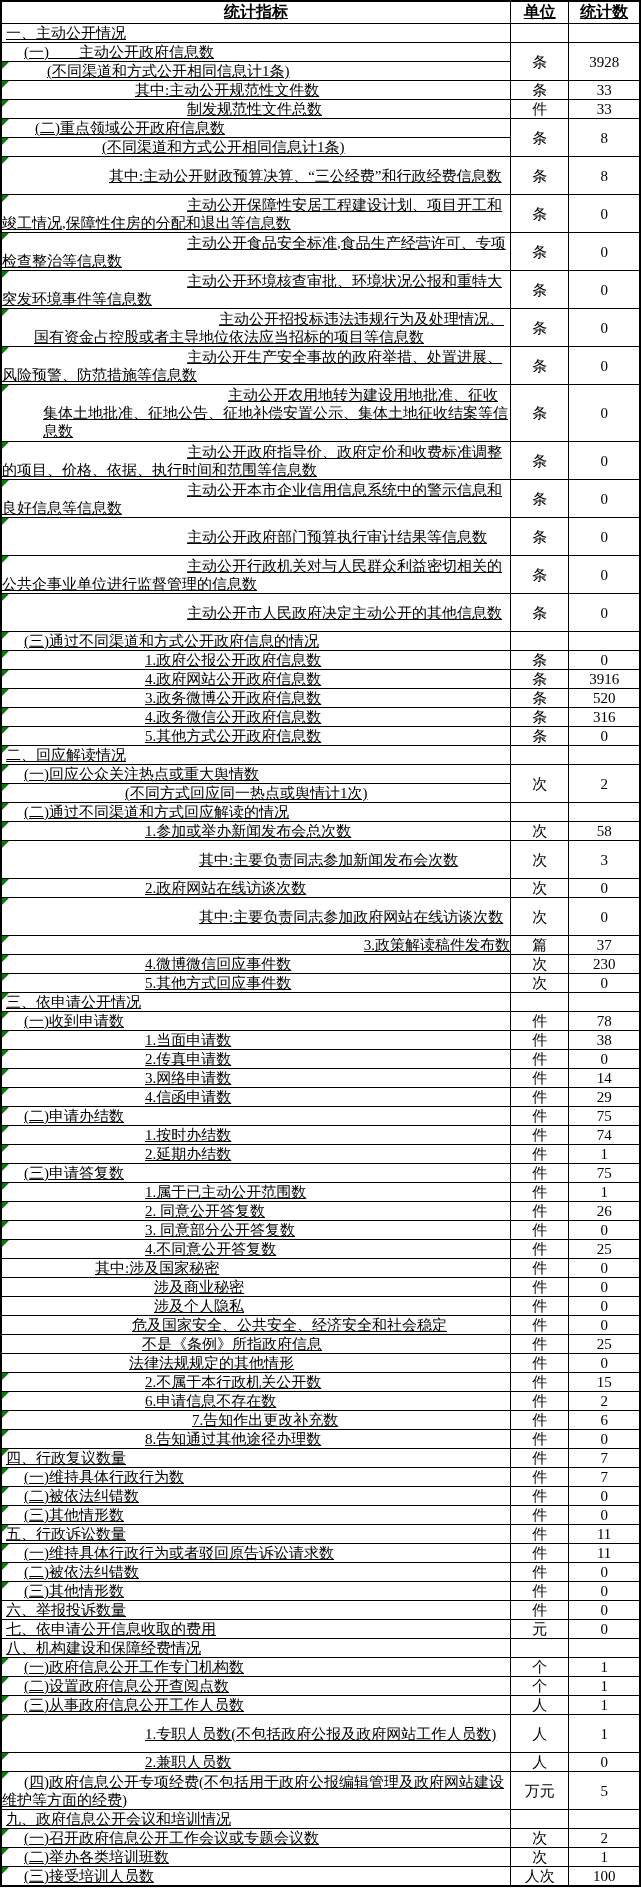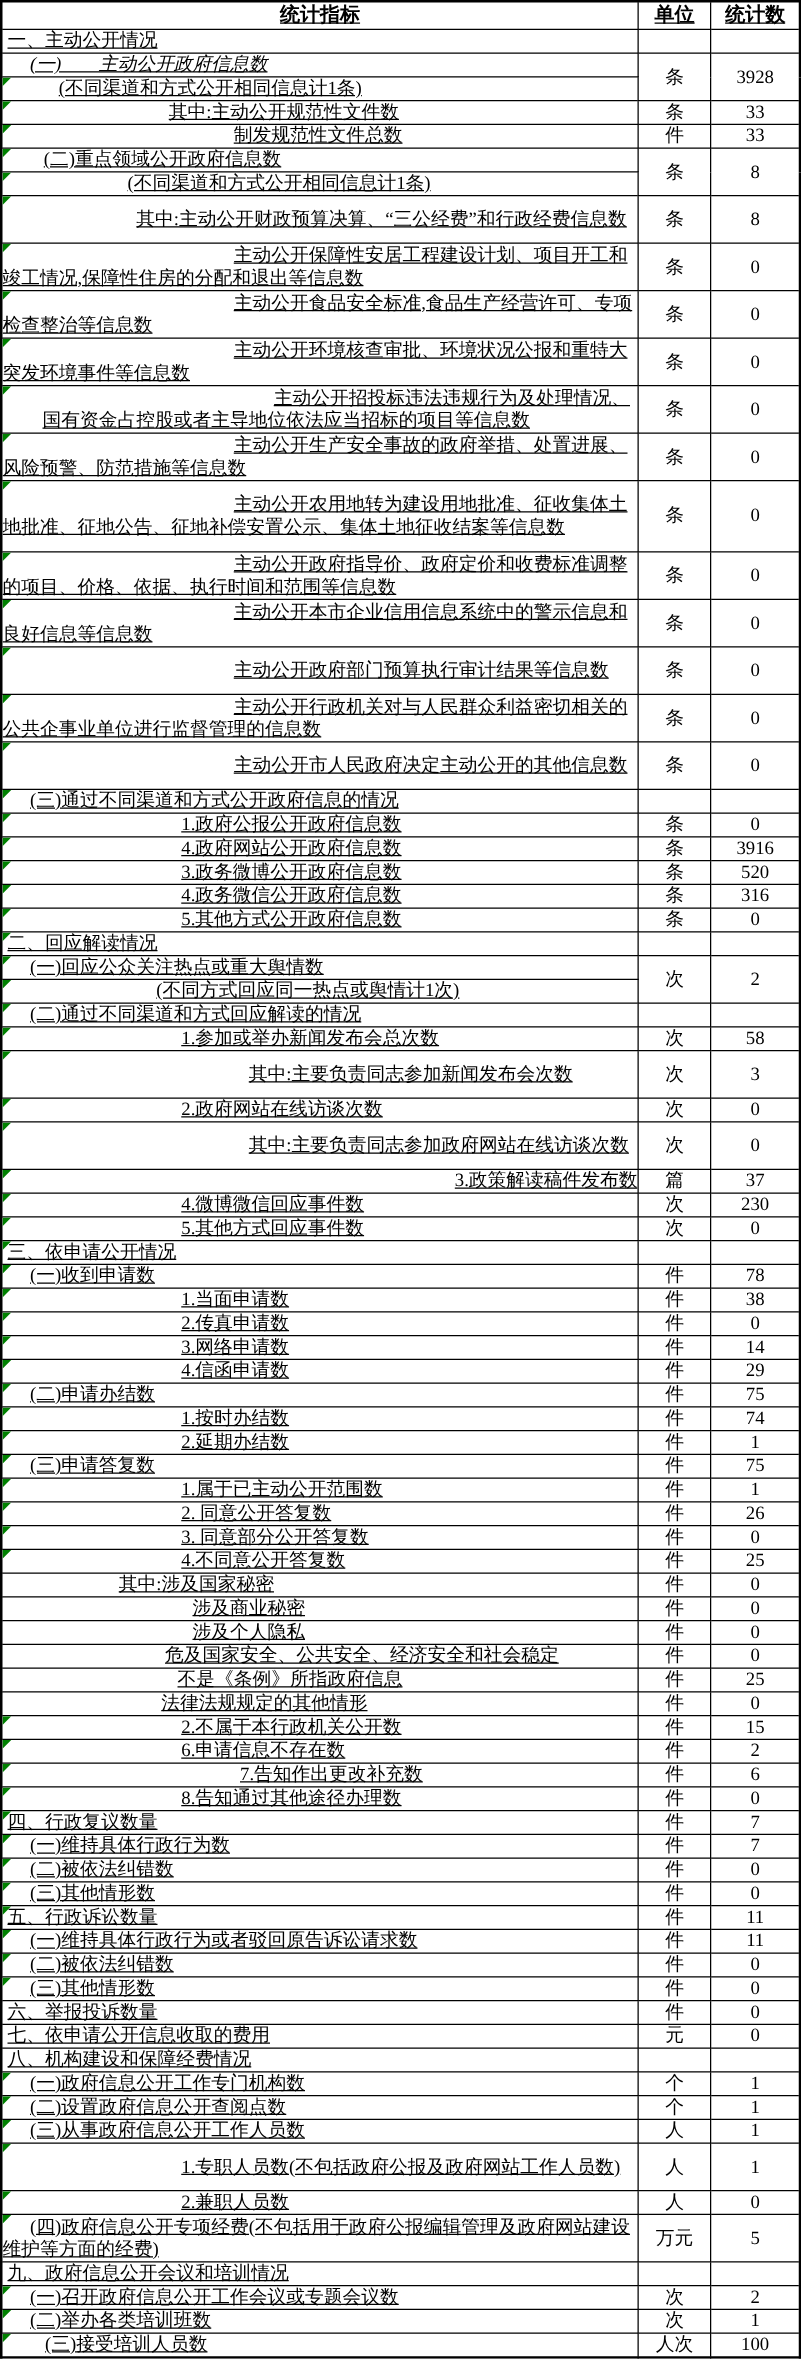--- a/index.html
+++ b/index.html
@@ -39,21 +39,21 @@
     <tbody id="stat-body">
         <tr class="L1">
           <td class="c-ind">
             <span class="ind-text" style="text-indent: 4px;">一、主动公开情况</span>
           </td>
           <td class="c-unit"></td>
           <td class="c-val"></td>
         </tr>
         <tr class="L1">
           <td class="c-ind">
-            <span class="ind-text" style="text-indent: 22px; font-style: italic;">(一)　　主动公开政府信息数</span>
+            <span class="ind-text" style="text-indent: 22px;">(一)　　主动公开政府信息数</span>
           </td>
           <td class="c-unit" rowspan="2">条</td>
           <td class="c-val" rowspan="2">3928</td>
         </tr>
         <tr class="L1">
           <td class="c-ind">
             <i class="tri" style="border-top-color: rgb(0, 128, 0);"></i>
             <span class="ind-text" style="text-indent: 45px;">(不同渠道和方式公开相同信息计1条)</span>
           </td>
         </tr>
@@ -131,21 +131,21 @@
           <td class="c-ind">
             <i class="tri" style="border-top-color: rgb(0, 128, 0);"></i>
             <span class="ind-text" style="text-indent: 185px;">主动公开生产安全事故的政府举措、处置进展、风险预警、防范措施等信息数</span>
           </td>
           <td class="c-unit">条</td>
           <td class="c-val">0</td>
         </tr>
         <tr class="L3">
           <td class="c-ind">
             <i class="tri" style="border-top-color: rgb(0, 128, 0);"></i>
-            <span class="ind-text" style="text-indent: 185px;">主动公开农用地转为建设用地批准、征收集体土地批准、征地公告、征地补偿安置公示、集体土地征收结案等信息数</span>
+            <span class="ind-text" style="text-indent: 185px; padding-left: 41px;">主动公开农用地转为建设用地批准、征收集体土地批准、征地公告、征地补偿安置公示、集体土地征收结案等信息数</span>
           </td>
           <td class="c-unit">条</td>
           <td class="c-val">0</td>
         </tr>
         <tr class="L2">
           <td class="c-ind">
             <i class="tri" style="border-top-color: rgb(0, 128, 0);"></i>
             <span class="ind-text" style="text-indent: 185px;">主动公开政府指导价、政府定价和收费标准调整的项目、价格、依据、执行时间和范围等信息数</span>
           </td>
           <td class="c-unit">条</td>
@@ -655,20 +655,20 @@
           <td class="c-ind">
             <i class="tri" style="border-top-color: rgb(0, 128, 0);"></i>
             <span class="ind-text" style="text-indent: 22px;">(二)举办各类培训班数</span>
           </td>
           <td class="c-unit">次</td>
           <td class="c-val">1</td>
         </tr>
         <tr class="L1">
           <td class="c-ind">
             <i class="tri" style="border-top-color: rgb(0, 128, 0);"></i>
-            <span class="ind-text" style="text-indent: 22px; padding-left: 12px;">(三)接受培训人员数</span>
+            <span class="ind-text" style="text-indent: 22px;">(三)接受培训人员数</span>
           </td>
           <td class="c-unit">人次</td>
           <td class="c-val">100</td>
         </tr>
       </tbody>
   </table>
 </div>
 
 </body></html>

